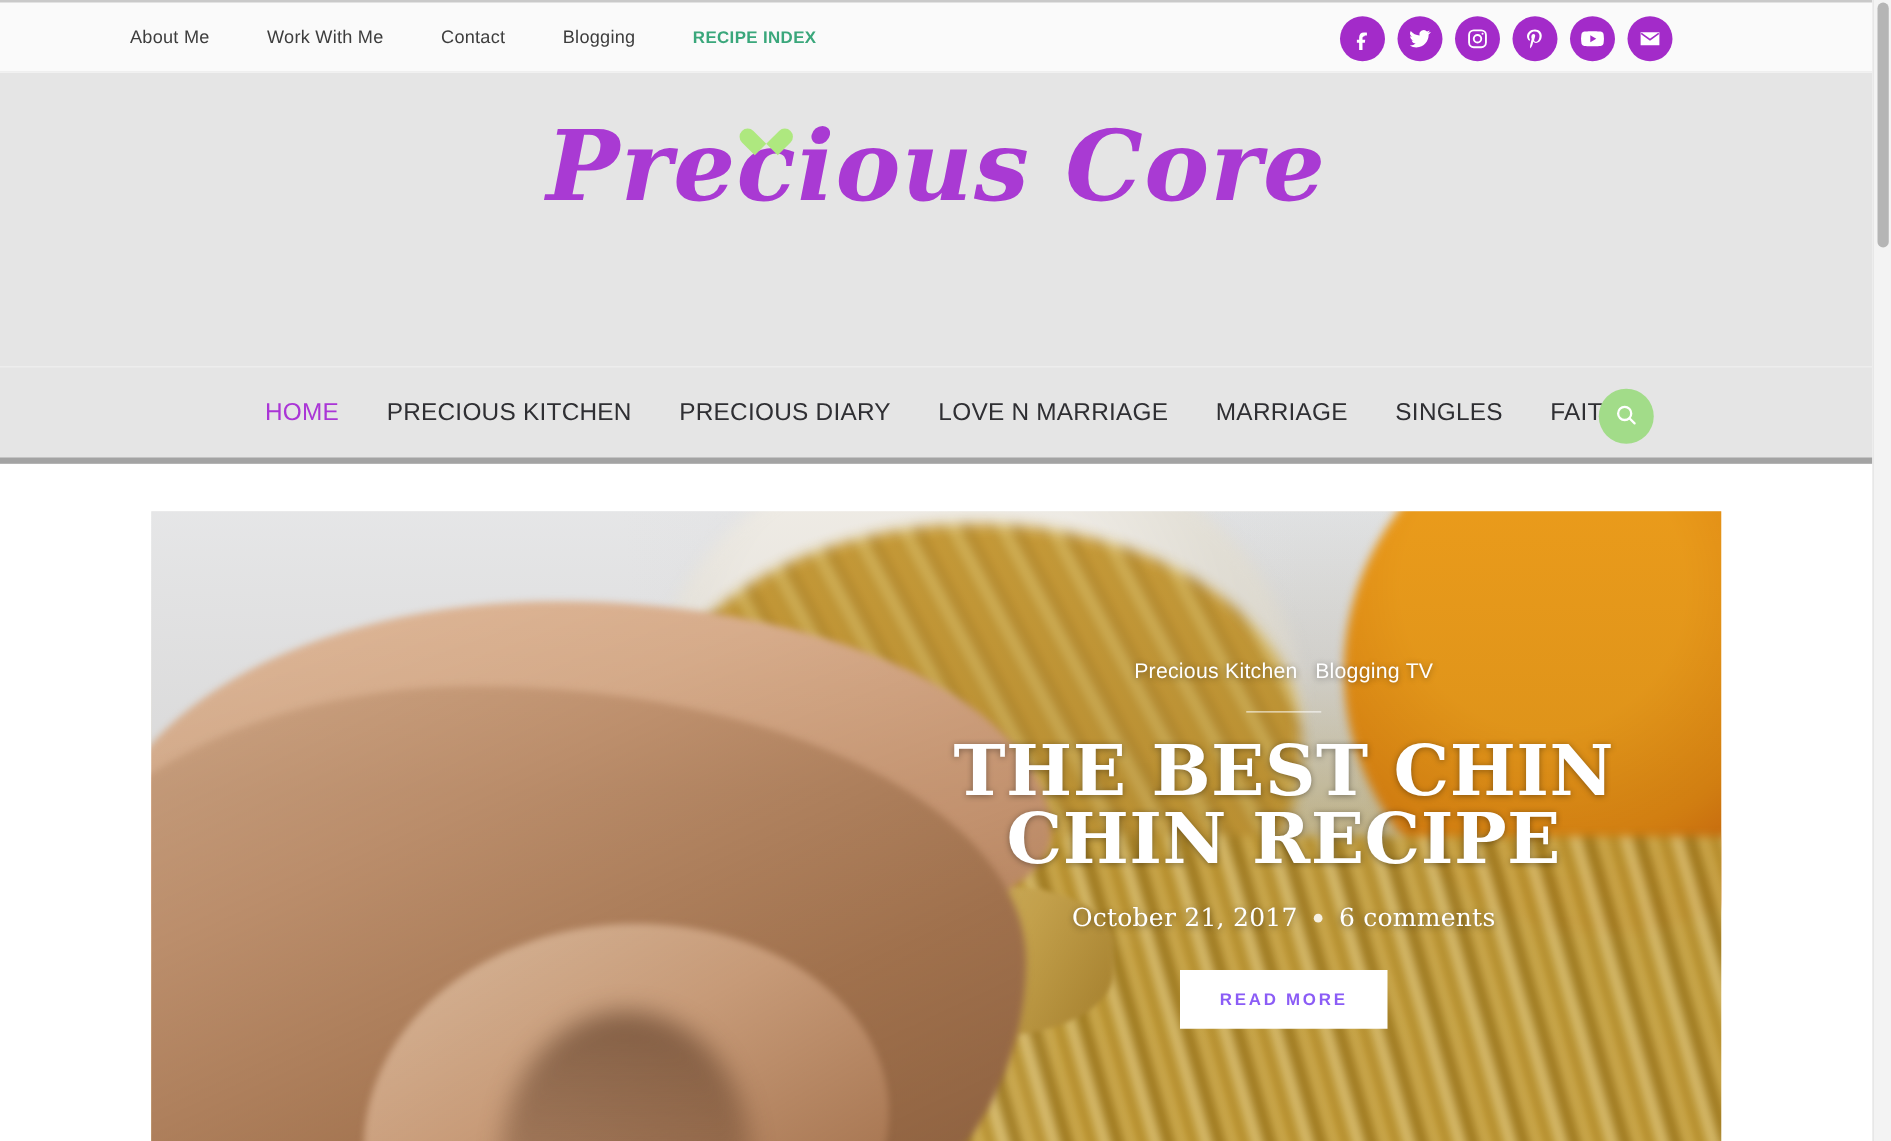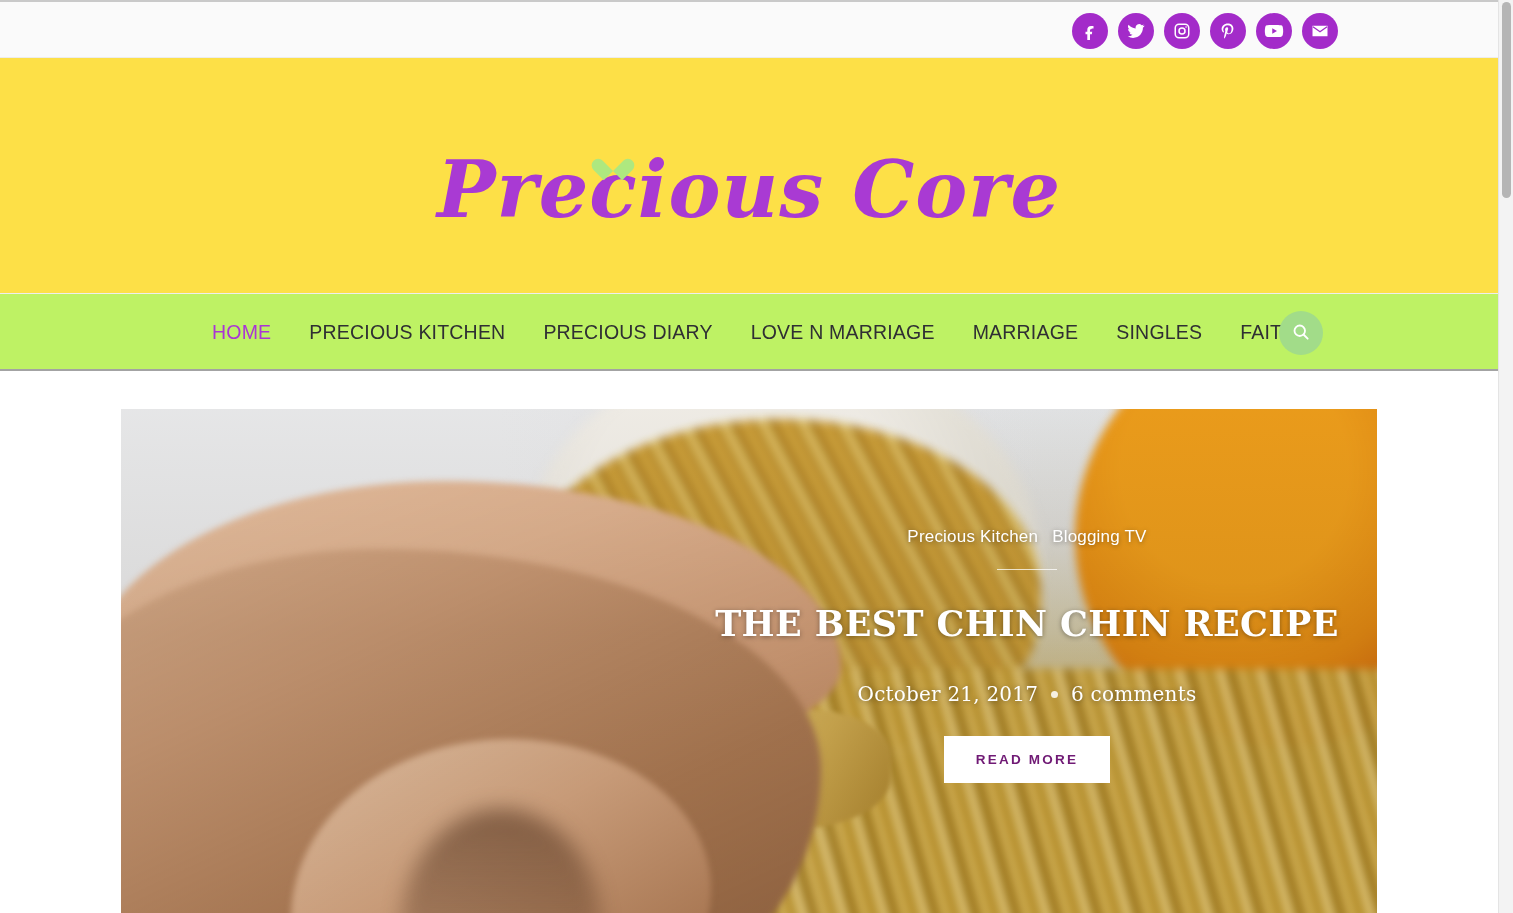--- a/index.html
+++ b/index.html
@@ -76,25 +76,25 @@
     align-items: center;
     justify-content: center;
     color: #ffffff;
     cursor: pointer;
   }
   .soc svg { display: block; }
 
   
   .logoblock {
     height: 235px;
-    background: #fde047;
+    background: #e5e5e5;
     display: flex;
     flex-direction: column;
     align-items: center;
-    justify-content: center;
+    justify-content: flex-start;
     padding-top: 28px;
   }
   .logo-wrap { position: relative; text-align: center; }
   .logo-text {
     font-family: "DejaVu Serif", serif;
     font-style: italic;
     font-size: 78px;
     font-weight: 700;
     color: #a93ad3;
     letter-spacing: 1px;
@@ -125,23 +125,23 @@
     color: #3b3b3b;
     letter-spacing: 0.5px;
     margin-top: -4px;
     white-space: nowrap;
   }
 
   
   .mainnav {
     position: relative;
     height: 78px;
-    background: #bef264;
+    background: #e5e5e5;
     border-top: 1px solid #eeeeee;
-    border-bottom: 2px solid #a3a3a3;
+    border-bottom: 5px solid #a3a3a3;
     display: flex;
     align-items: center;
   }
   .mainnav-items {
     display: flex;
     align-items: center;
     margin-left: 212px;
   }
   .mainnav-items a {
     font-family: "Liberation Sans", sans-serif;
@@ -298,22 +298,22 @@
   }
   .hero-cats a { color: #ffffff; text-decoration: none; }
   .hero-sep {
     width: 60px; height: 1px;
     background: rgba(255,255,255,0.75);
     margin: 22px auto 20px;
   }
   .hero-title {
     font-family: "DejaVu Serif", serif;
     font-weight: 700;
-    font-size: 35px;
-    line-height: 68px;
+    font-size: 56px;
+    line-height: 54px;
     letter-spacing: 0.4px;
     text-transform: uppercase;
     padding: 0 6px;
   }
   .hero-meta {
     margin-top: 24px;
     font-family: "DejaVu Serif", serif;
     font-size: 20px;
     letter-spacing: 0.2px;
     display: flex;
@@ -324,21 +324,21 @@
   .hero-dot {
     width: 7px; height: 7px;
     border-radius: 50%;
     background: rgba(255,255,255,0.85);
     display: inline-block;
   }
   .hero-btn {
     display: inline-block;
     margin-top: 30px;
     background: #ffffff;
-    color: #701a75;
+    color: #8b5cf6;
     font-family: "Liberation Sans", sans-serif;
     font-size: 13.5px;
     font-weight: 700;
     letter-spacing: 2.2px;
     padding: 16px 32px;
     border: none;
     text-shadow: none;
     cursor: pointer;
   }
 
@@ -360,20 +360,27 @@
     background: #b5b5b5;
   }
 </style>
 </head>
 <body>
 
 <div class="page">
   <div class="viewport">
 
     <div class="topbar">
+      <nav class="topnav">
+        <a href="#">About Me</a>
+        <a href="#">Work With Me</a>
+        <a href="#">Contact</a>
+        <a href="#">Blogging</a>
+        <a href="#" class="accent">RECIPE INDEX</a>
+      </nav>
 
       <div class="social">
         <div class="soc">
           <svg width="18" height="18" viewBox="0 0 24 24" fill="#fff">
               <path d="M14.5 8.5h2.2V5.6c-.4-.05-1.7-.17-3.2-.17-3.2 0-5.1 1.9-5.1 5.4V13H6v3.3h2.4V24h3.6v-7.7h2.5l.4-3.3H12v-1.8c0-1 .3-1.7 1.7-1.7z"></path>
             </svg>
         </div>
         <div class="soc">
           <svg width="18" height="18" viewBox="0 0 24 24" fill="#fff">
               <path d="M23 4.9c-.8.4-1.7.6-2.6.8.9-.6 1.6-1.4 2-2.5-.9.5-1.9.9-2.9 1.1a4.6 4.6 0 0 0-7.9 4.2A13 13 0 0 1 2.1 3.7a4.6 4.6 0 0 0 1.4 6.1c-.7 0-1.4-.2-2-.5 0 2.2 1.6 4.1 3.7 4.5a4.6 4.6 0 0 1-2.1.1 4.6 4.6 0 0 0 4.3 3.2A9.3 9.3 0 0 1 1 19.1a13 13 0 0 0 7.1 2.1c8.5 0 13.1-7 13.1-13.1v-.6c.9-.6 1.7-1.5 2.3-2.4z"></path>

